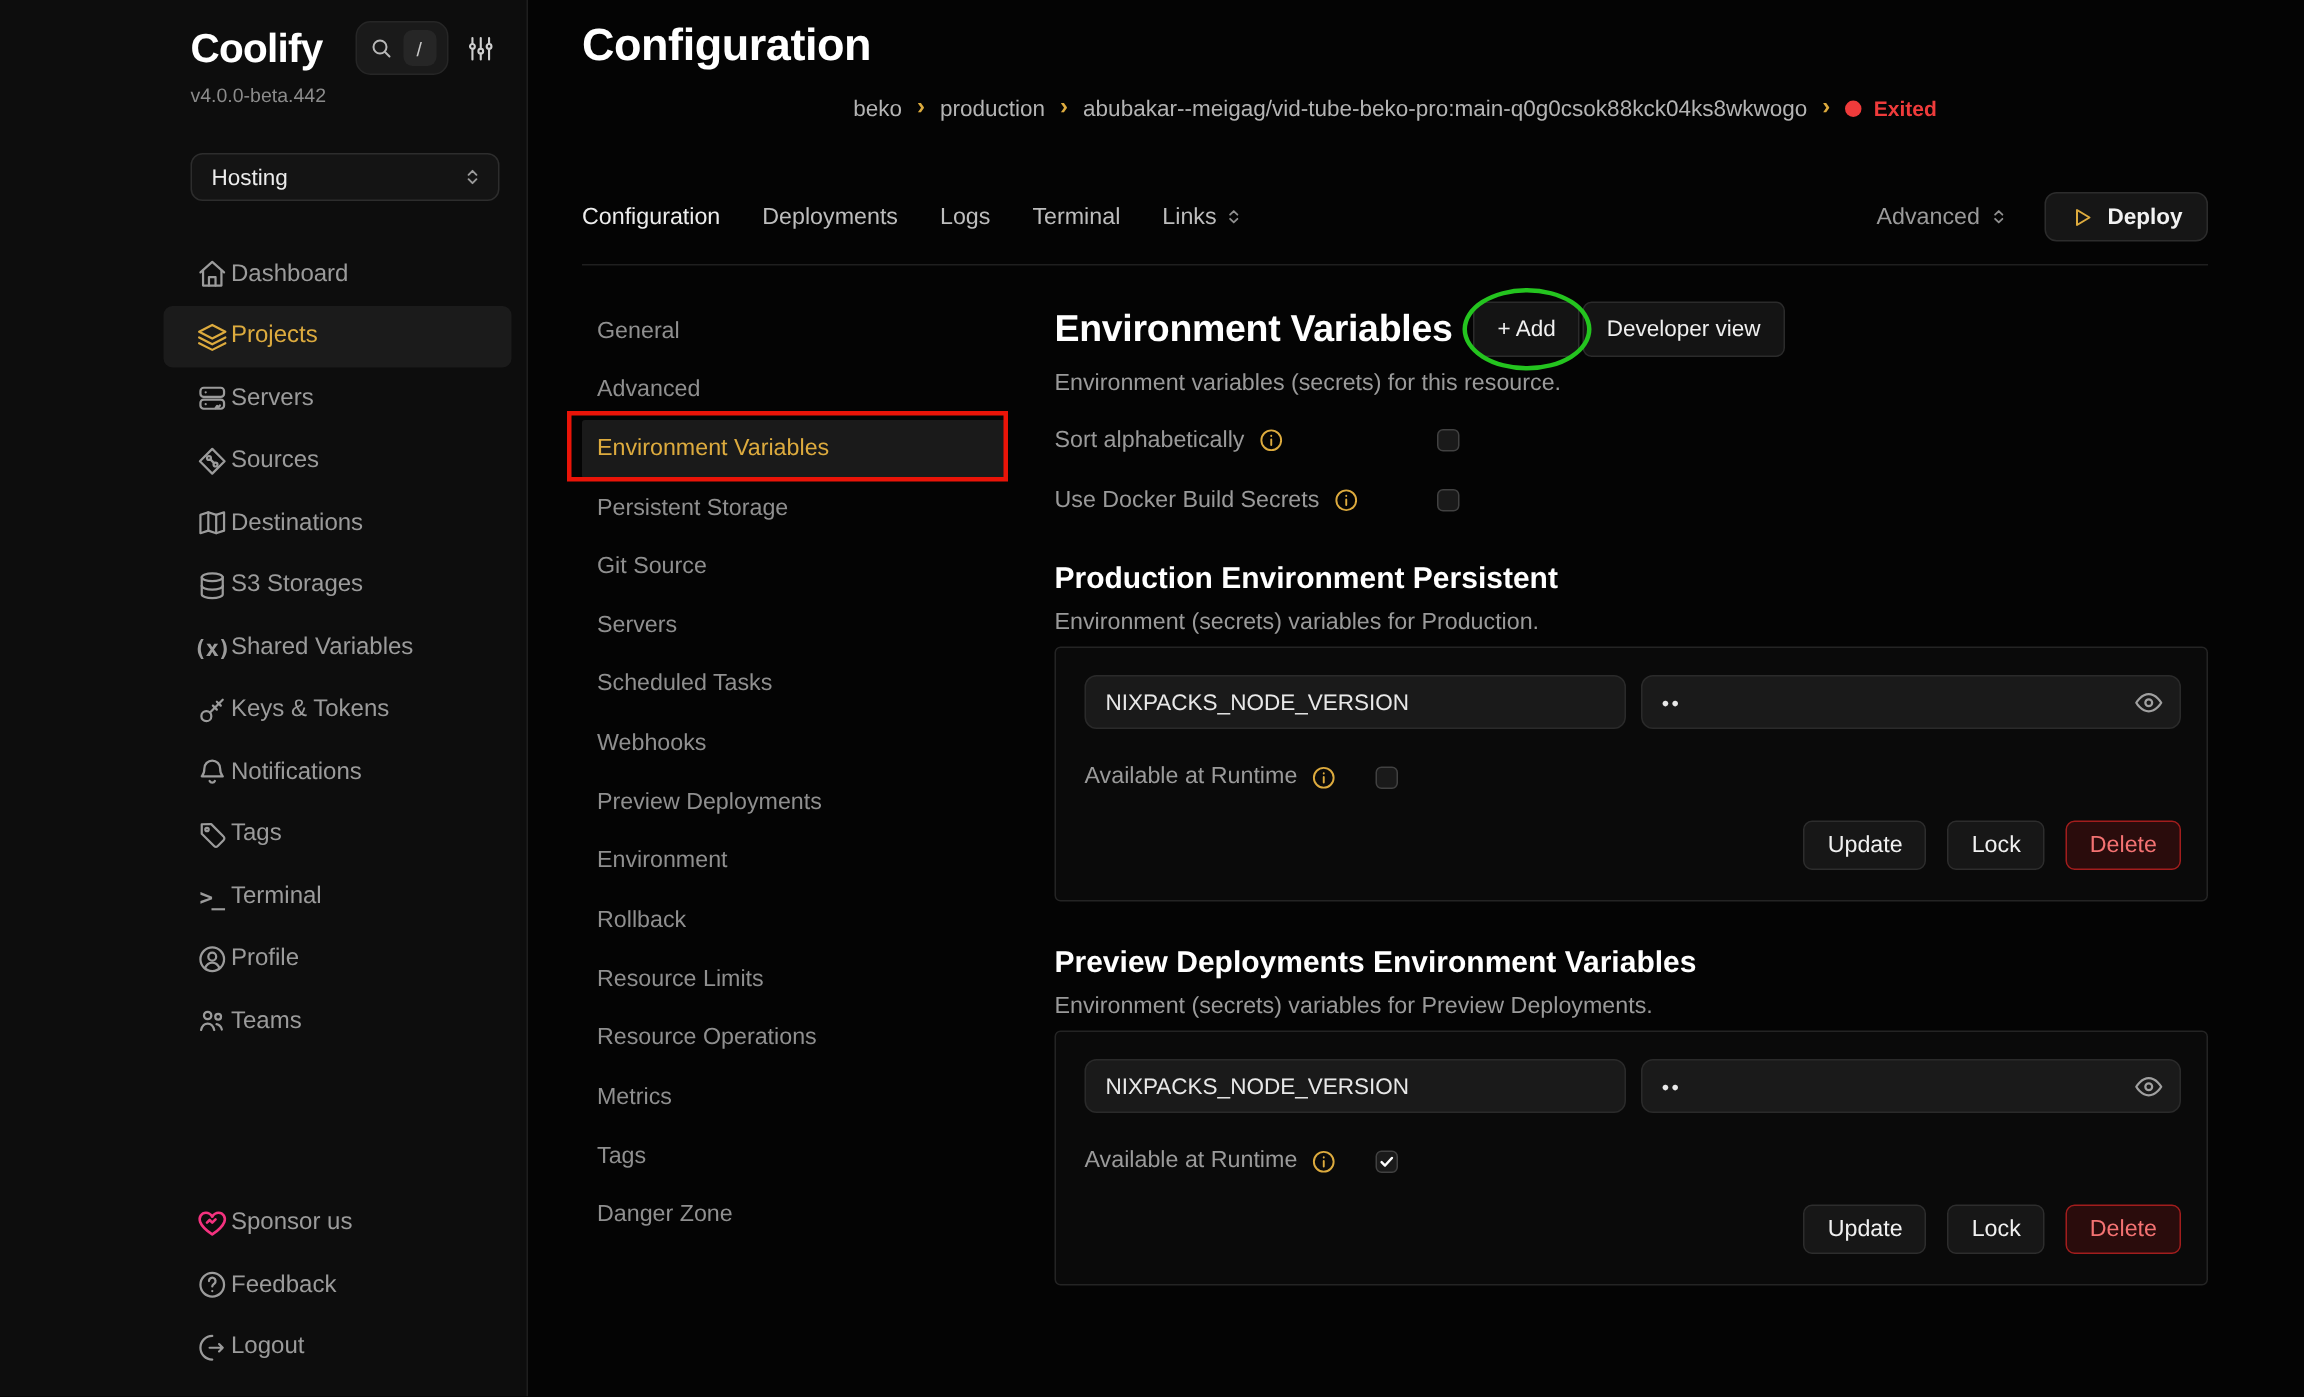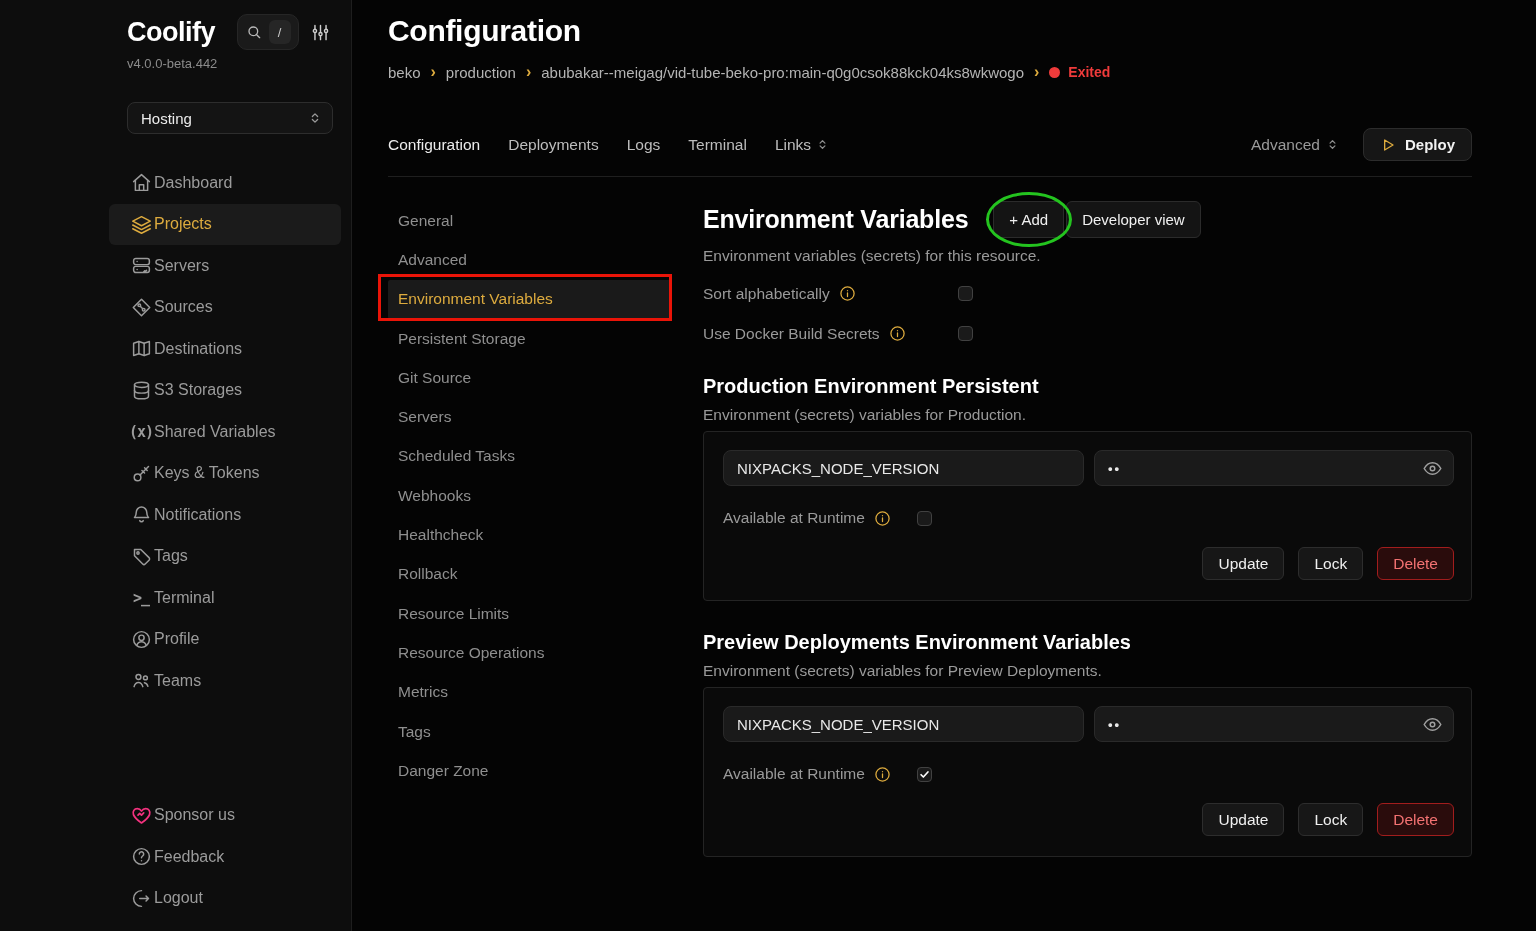--- a/index.html
+++ b/index.html
@@ -31,21 +31,21 @@
   .nav-item .ic { width:22px; display:flex; justify-content:center; color:inherit; }
   .nav-item.active { background:#1b1b1b; color:var(--accent); margin-left:-9px; padding-left:21px; }
   .glyph-ic { font-family:"DejaVu Sans Mono", monospace; font-size:15px; font-weight:bold; letter-spacing:-1px; }
   .nav-footer { margin-top:auto; }
   .nav-footer .nav-item .heart { color:var(--sponsor_pink); }
   .sidebar-spacer { flex:1; }
 
   
   .content { position:absolute; left:388px; top:0; width:1084px; }
   h1.page-title { margin-top:14px; font-size:30px; font-weight:700; color:#fff; letter-spacing:-0.3px; }
-  .breadcrumb { margin-top:15px; display:flex; align-items:center; gap:10px; font-size:15px; color:#b4b4b4; }
+  .breadcrumb { margin-top:15px; display:flex; align-items:center; gap:10px; font-size:15px; color:#b4b4b4;justify-content:center; }
   .crumb-sep { color:var(--accent); font-size:16px; font-weight:700; }
   .status { display:flex; align-items:center; gap:8px; }
   .status-dot { width:11px; height:11px; border-radius:50%; background:var(--status_red); }
   .status-label { color:var(--status_red); font-weight:700; font-size:14px; }
 
   .tabbar { margin-top:47px; display:flex; align-items:center; gap:28px;
     border-bottom:1px solid #1f1f1f; padding-bottom:15px; }
   .tab { background:none; border:none; font-size:15.5px; color:#bdbdbd; cursor:pointer;
     display:flex; align-items:center; gap:5px; padding:0; }
   .tab.active { color:#ededed; }
@@ -65,21 +65,21 @@
   .subnav-item { height:39.3px; display:flex; align-items:center; padding:0 10px;
     font-size:15.5px; color:#8f8f8f; cursor:pointer; border-radius:2px; }
   .subnav-item.active { background:#1a1a1a; color:var(--accent); }
   .annot-red { position:absolute; left:-10px; top:73px; width:294px; height:47px;
     border:3px solid var(--annot_red); pointer-events:none; }
 
   
   .panel { width:769px; }
   .env-header { display:flex; align-items:center; }
   h2.env-title { font-size:25px; font-weight:700; color:#fff; letter-spacing:-0.2px; }
-  .add-wrap { position:relative; margin-left:25px; }
+  .add-wrap { position:relative; margin-left:14px; }
   .btn-plain { height:37px; padding:0 15px; border-radius:6px; background:#141414;
     border:1px solid #2b2b2b; color:#f0f0f0; font-size:15px; cursor:pointer; }
   .annot-green { position:absolute; left:-7px; right:-8px; top:-9px; bottom:-9px;
     border:3px solid var(--annot_green); border-radius:50%; pointer-events:none; }
   .dev-view { margin-left:2px; }
   .env-subtitle { margin-top:9px; font-size:15.5px; color:#9a9a9a; }
 
   .toggle-row { display:flex; align-items:center; margin-top:17px; height:23px; }
   .toggle-label-wrap { width:255px; display:flex; align-items:center; gap:9px; }
   .toggle-label { font-size:15.5px; color:#9a9a9a; }
@@ -353,21 +353,22 @@
 
       <nav class="subnav">
         <div class="subnav-item">General</div>
         <div class="subnav-item">Advanced</div>
         <div class="subnav-item active">Environment Variables</div>
         <div class="subnav-item">Persistent Storage</div>
         <div class="subnav-item">Git Source</div>
         <div class="subnav-item">Servers</div>
         <div class="subnav-item">Scheduled Tasks</div>
         <div class="subnav-item">Webhooks</div>
-        <div class="subnav-item">Healthcheck</div>
+        <div class="subnav-item">Preview Deployments</div>
+        <div class="subnav-item">Environment</div>
         <div class="subnav-item">Rollback</div>
         <div class="subnav-item">Resource Limits</div>
         <div class="subnav-item">Resource Operations</div>
         <div class="subnav-item">Metrics</div>
         <div class="subnav-item">Tags</div>
         <div class="subnav-item">Danger Zone</div>
         <div class="annot-red"></div>
       </nav>
 
       <main class="panel">

